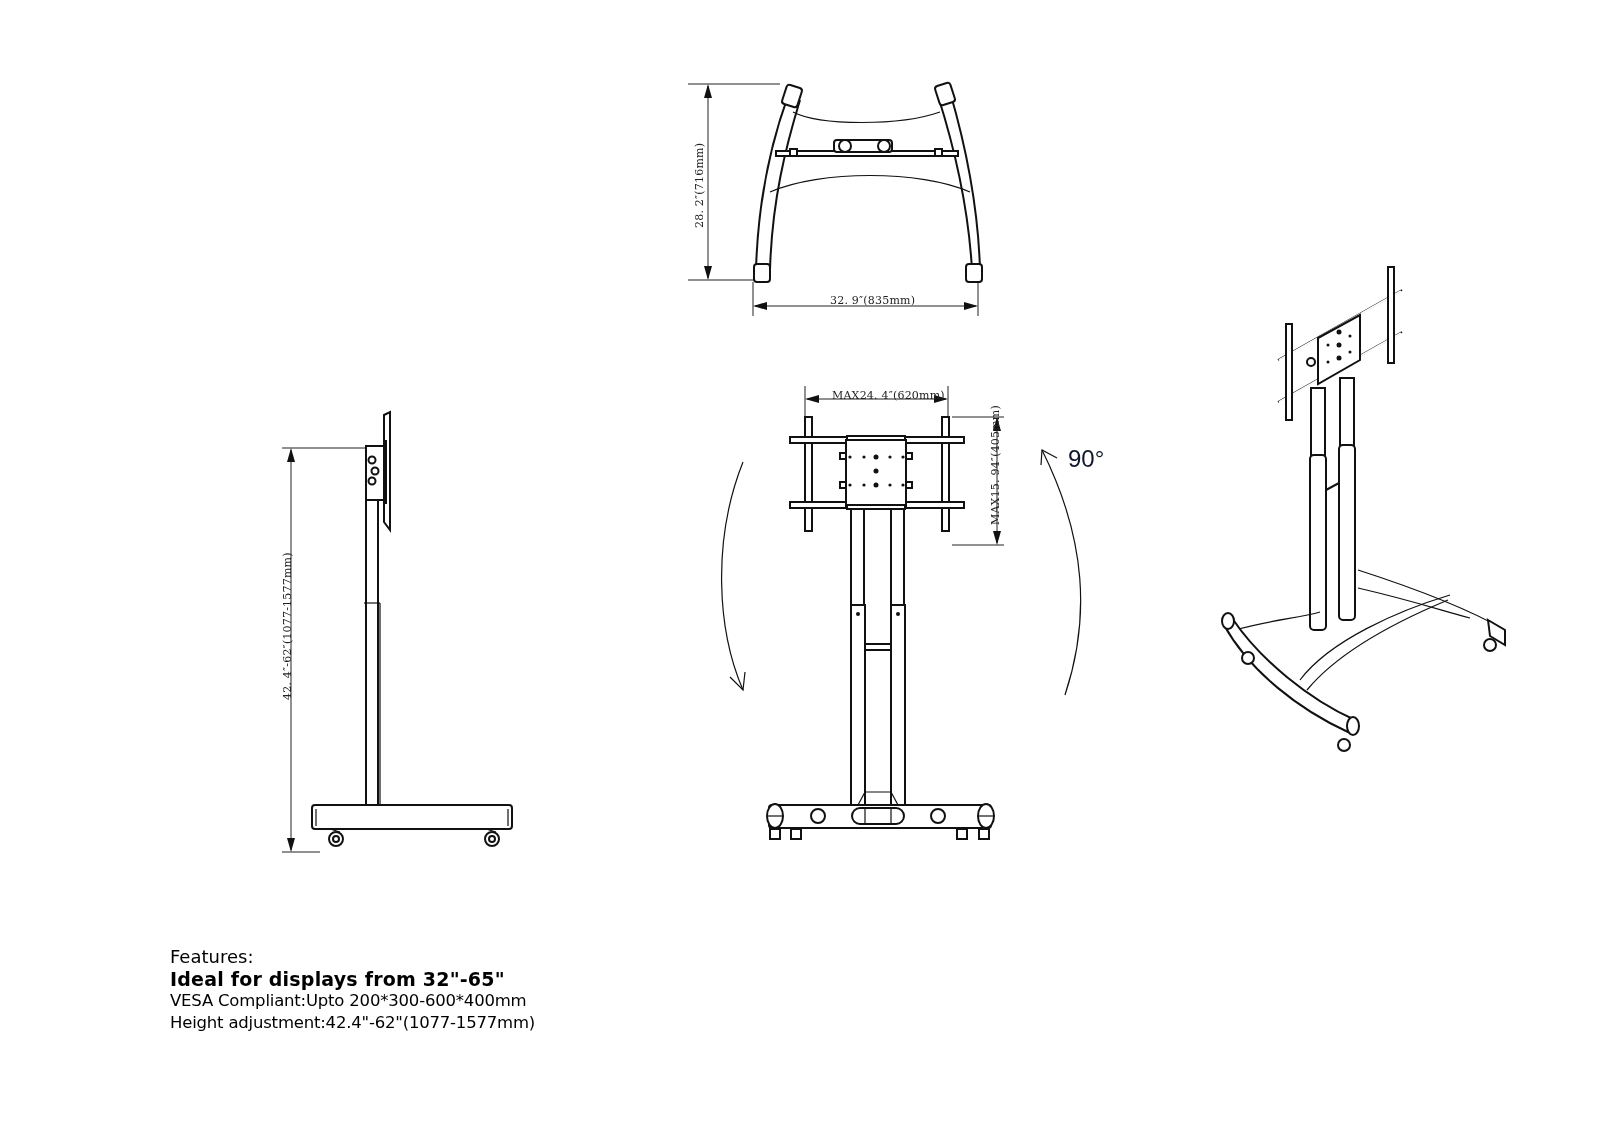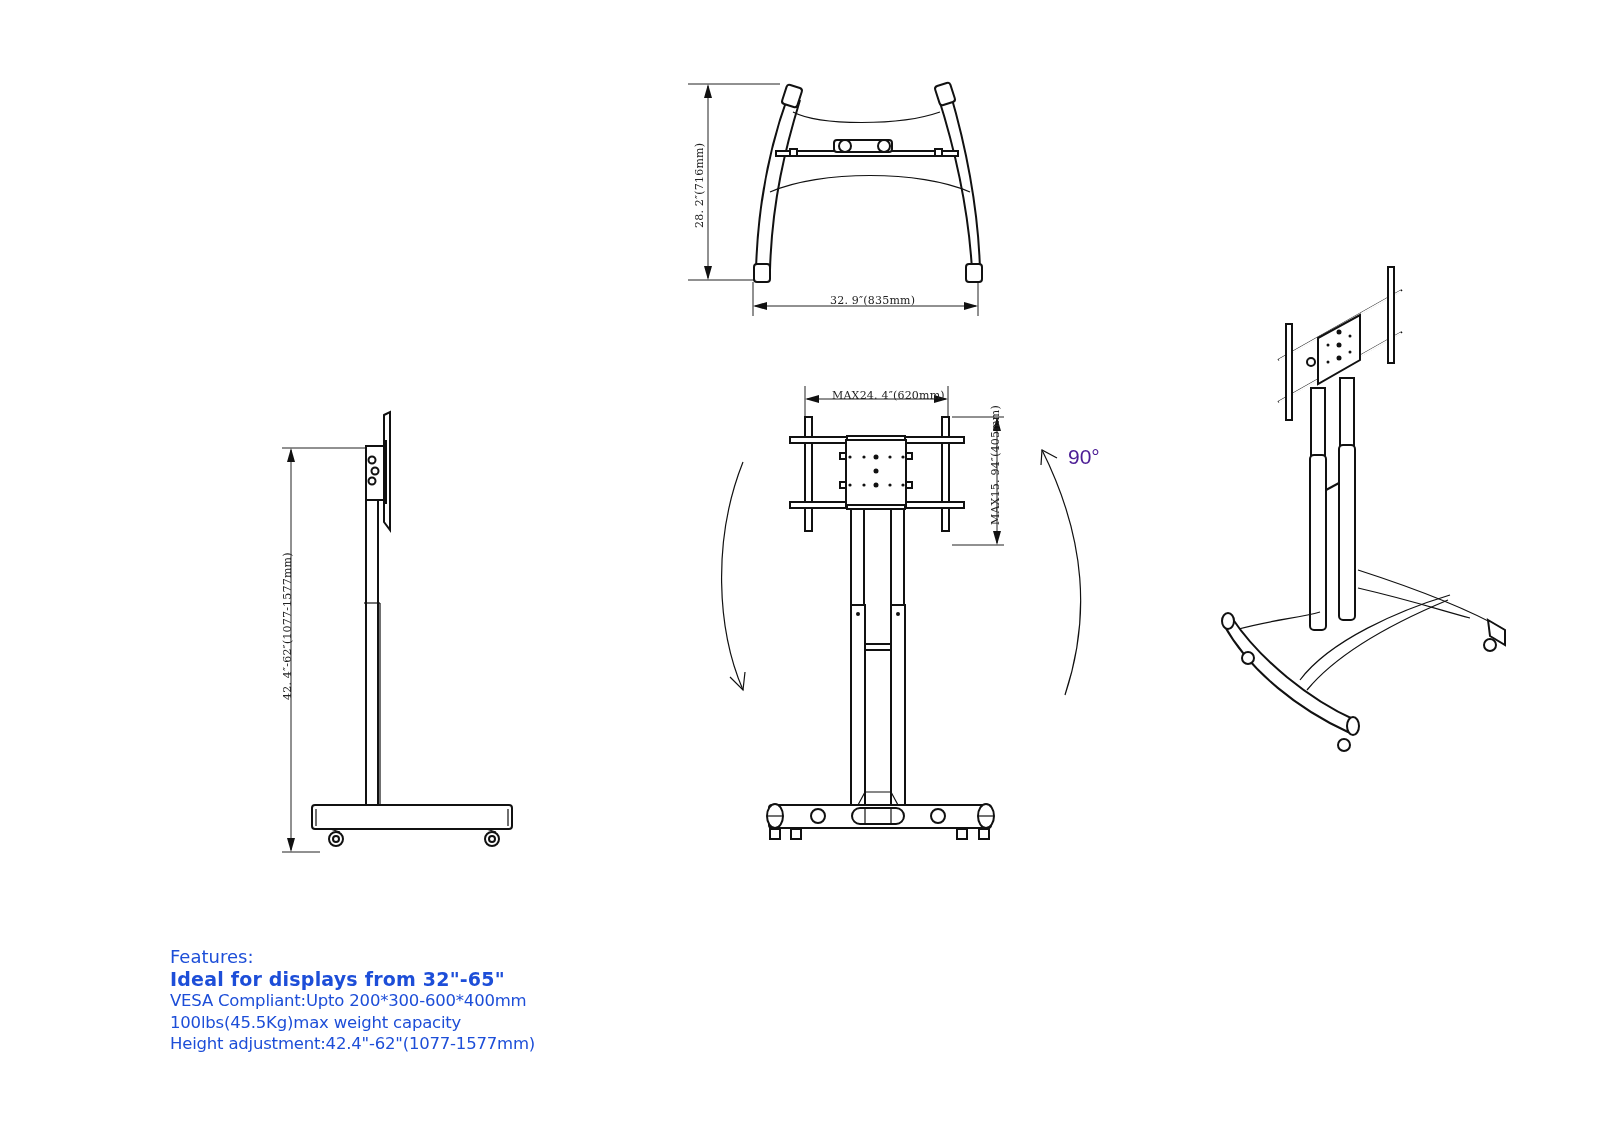--- a/index.html
+++ b/index.html
@@ -6,22 +6,22 @@
   body { width: 1600px; height: 1131px; position: relative; overflow: hidden; font-family: "DejaVu Sans", sans-serif; color: #111; }
   .view { position: absolute; }
   svg { position: absolute; left: 0; top: 0; overflow: visible; }
   .ln { stroke: #111; stroke-width: 2; fill: none; }
   .ln1 { stroke: #111; stroke-width: 1.2; fill: none; }
   .thin { stroke: #222; stroke-width: 1; fill: none; }
   .fillw { fill: #fff; stroke: #111; stroke-width: 2; }
   .dot { fill: #111; }
   .dim-text { position: absolute; font-family: "DejaVu Serif", serif; font-size: 11px; color: #222; white-space: nowrap; letter-spacing: 0.2px; }
   .dim-text.vert { transform-origin: left top; transform: rotate(-90deg); }
-  .angle-label { position: absolute; font-family: "Liberation Sans", sans-serif; font-size: 21px; color: #4c1d95; }
-  .features { position: absolute; left: 170px; top: 946px; font-family: "DejaVu Sans", sans-serif; color: #1d4ed8; }
+  .angle-label { position: absolute; font-family: "Liberation Sans", sans-serif; font-size: 24px; color: #0f172a; }
+  .features { position: absolute; left: 170px; top: 946px; font-family: "DejaVu Sans", sans-serif; color: #000000; }
   .features .title { font-size: 18px; line-height: 22px; font-weight: normal; }
   .features .lead { font-size: 19px; line-height: 22px; font-weight: bold; letter-spacing: 0.2px; }
   .features .item { font-size: 16.5px; line-height: 21.5px; letter-spacing: -0.2px; }
 </style>
 </head>
 <body>
 
 <div class="view" style="left:0;top:0;width:1600px;height:340px;">
   <svg width="1600" height="340">
 
@@ -214,15 +214,14 @@
     <circle class="fillw" cx="1248" cy="658" r="6"></circle>
     <circle class="fillw" cx="1344" cy="745" r="6"></circle>
     <circle class="fillw" cx="1490" cy="645" r="6"></circle>
   </svg>
 </div>
 
 <div class="features">
   <div class="title">Features:</div>
   <div class="lead">Ideal for displays from 32"-65"</div>
   <div class="item">VESA Compliant:Upto 200*300-600*400mm</div>
-  <div class="item">100lbs(45.5Kg)max weight capacity</div>
   <div class="item">Height adjustment:42.4"-62"(1077-1577mm)</div>
 </div>
 
 </body></html>

